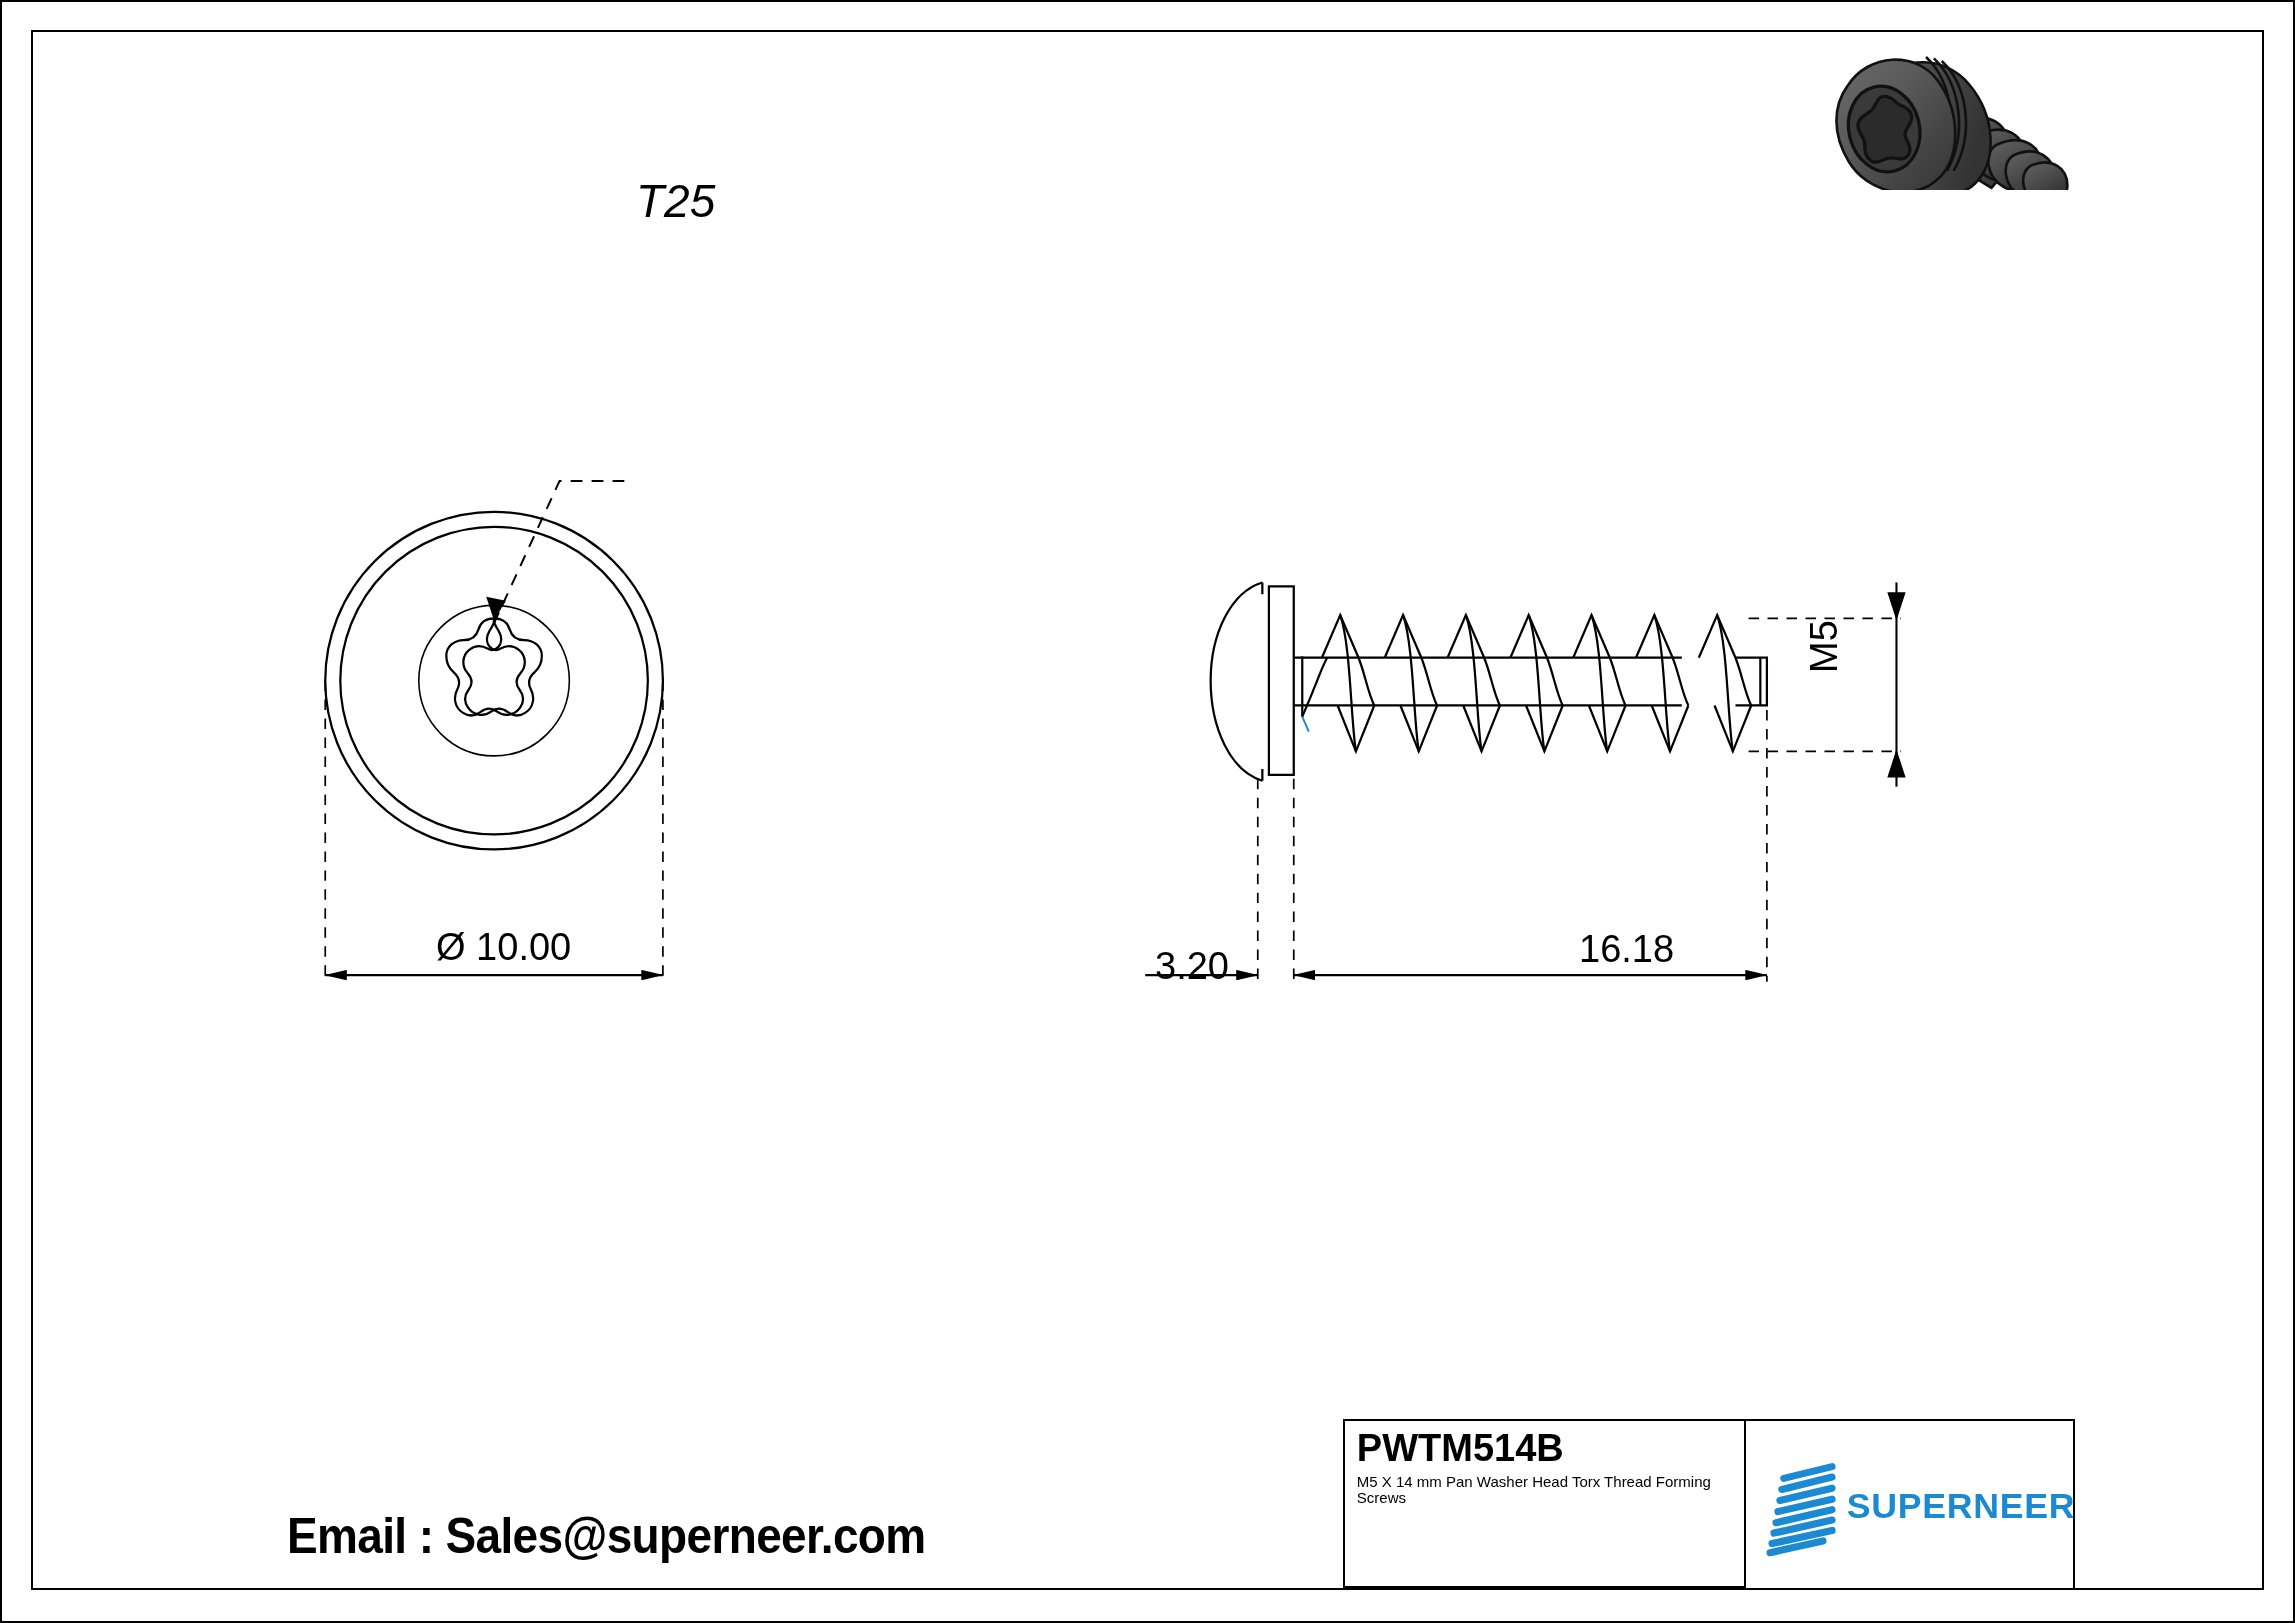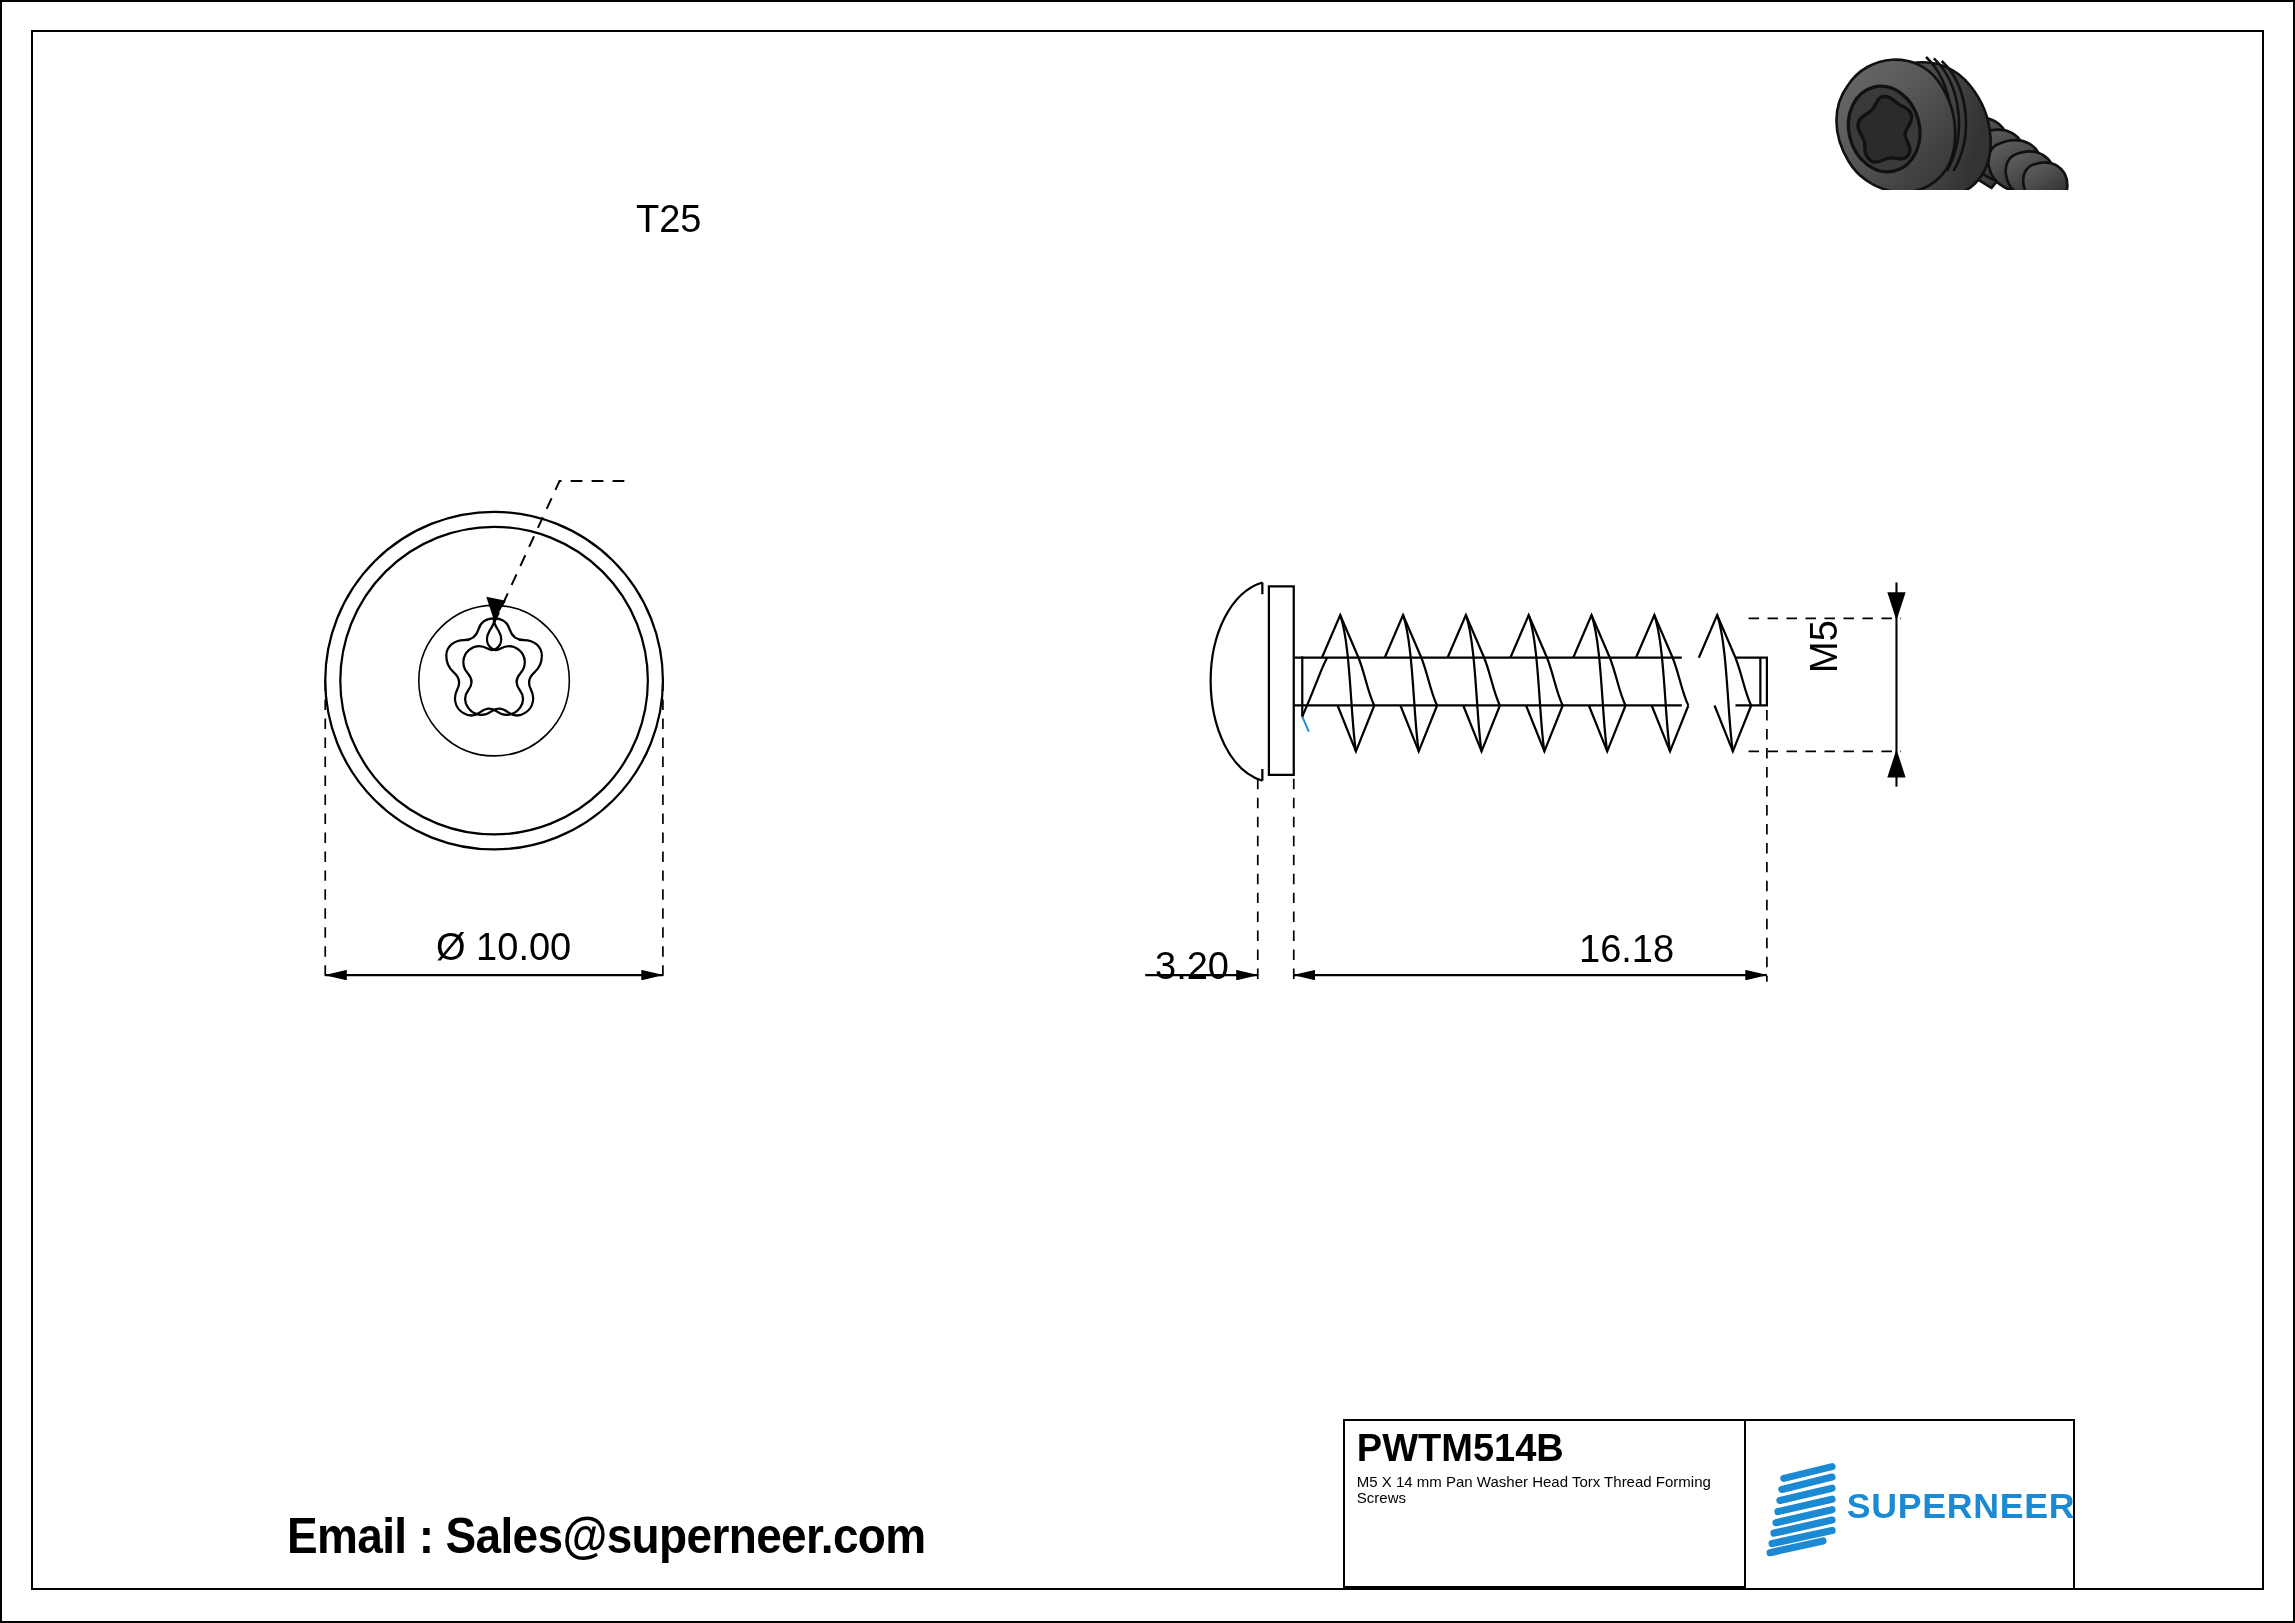--- a/index.html
+++ b/index.html
@@ -47,21 +47,21 @@
   .dim-arrow  { fill: #000; stroke: none; }
 
   
   .ann-text {
     position: absolute;
     font-family: "Liberation Sans", sans-serif;
     color: #000;
     white-space: nowrap;
     line-height: 1;
   }
-  #label-t25       { left: 636px;  top: 200px;  font-size: 38px; }
+  #label-t25       { left: 636px;  top: 178px;  font-size: 46px; font-style: italic; }
   #label-diameter  { left: 436px;  top: 928px; font-size: 38px; }
   #label-m5 {
     left: 1805px; top: 673px;
     font-size: 38px;
     transform: rotate(-90deg);
     transform-origin: left top;
   }
   #label-head-height { left: 1155px; top: 930px; font-size: 38px; margin-top: 17px; }
   #label-length      { left: 1579px; top: 930px; font-size: 38px; }
 

